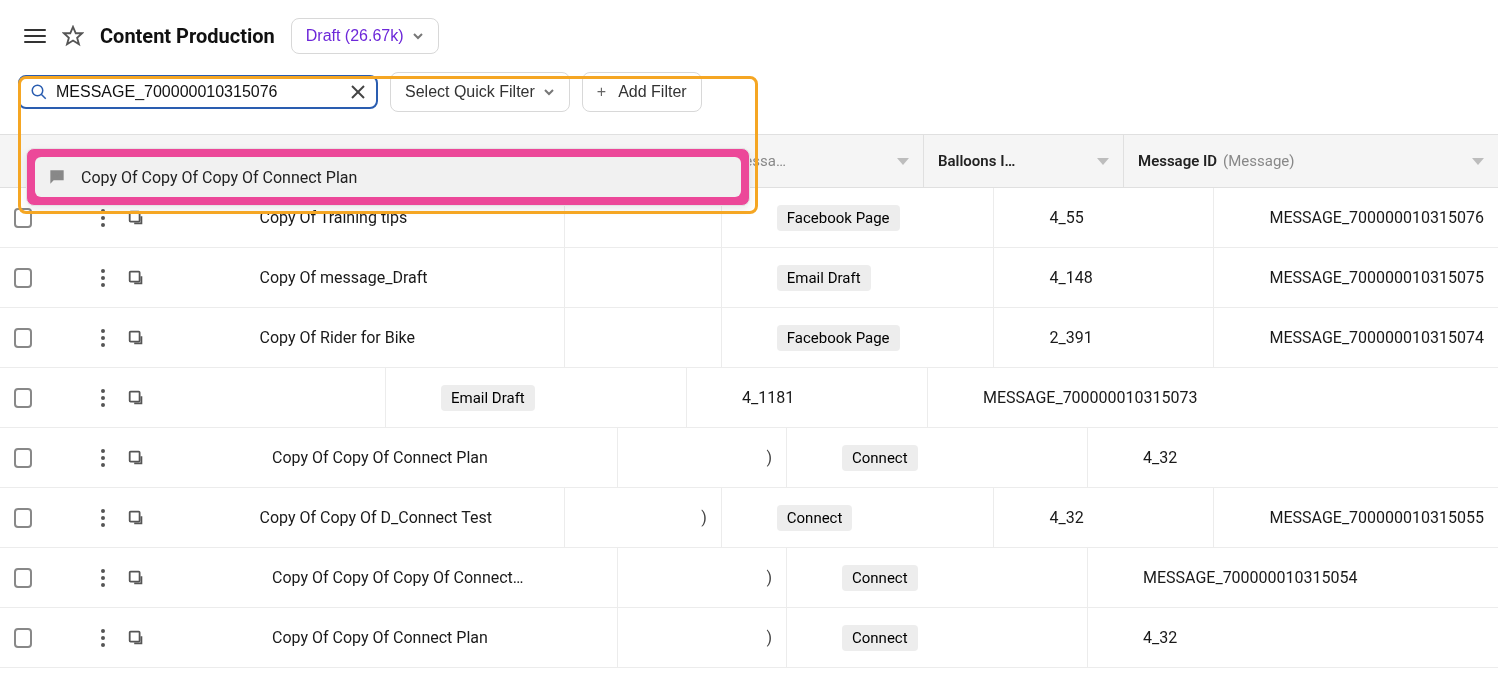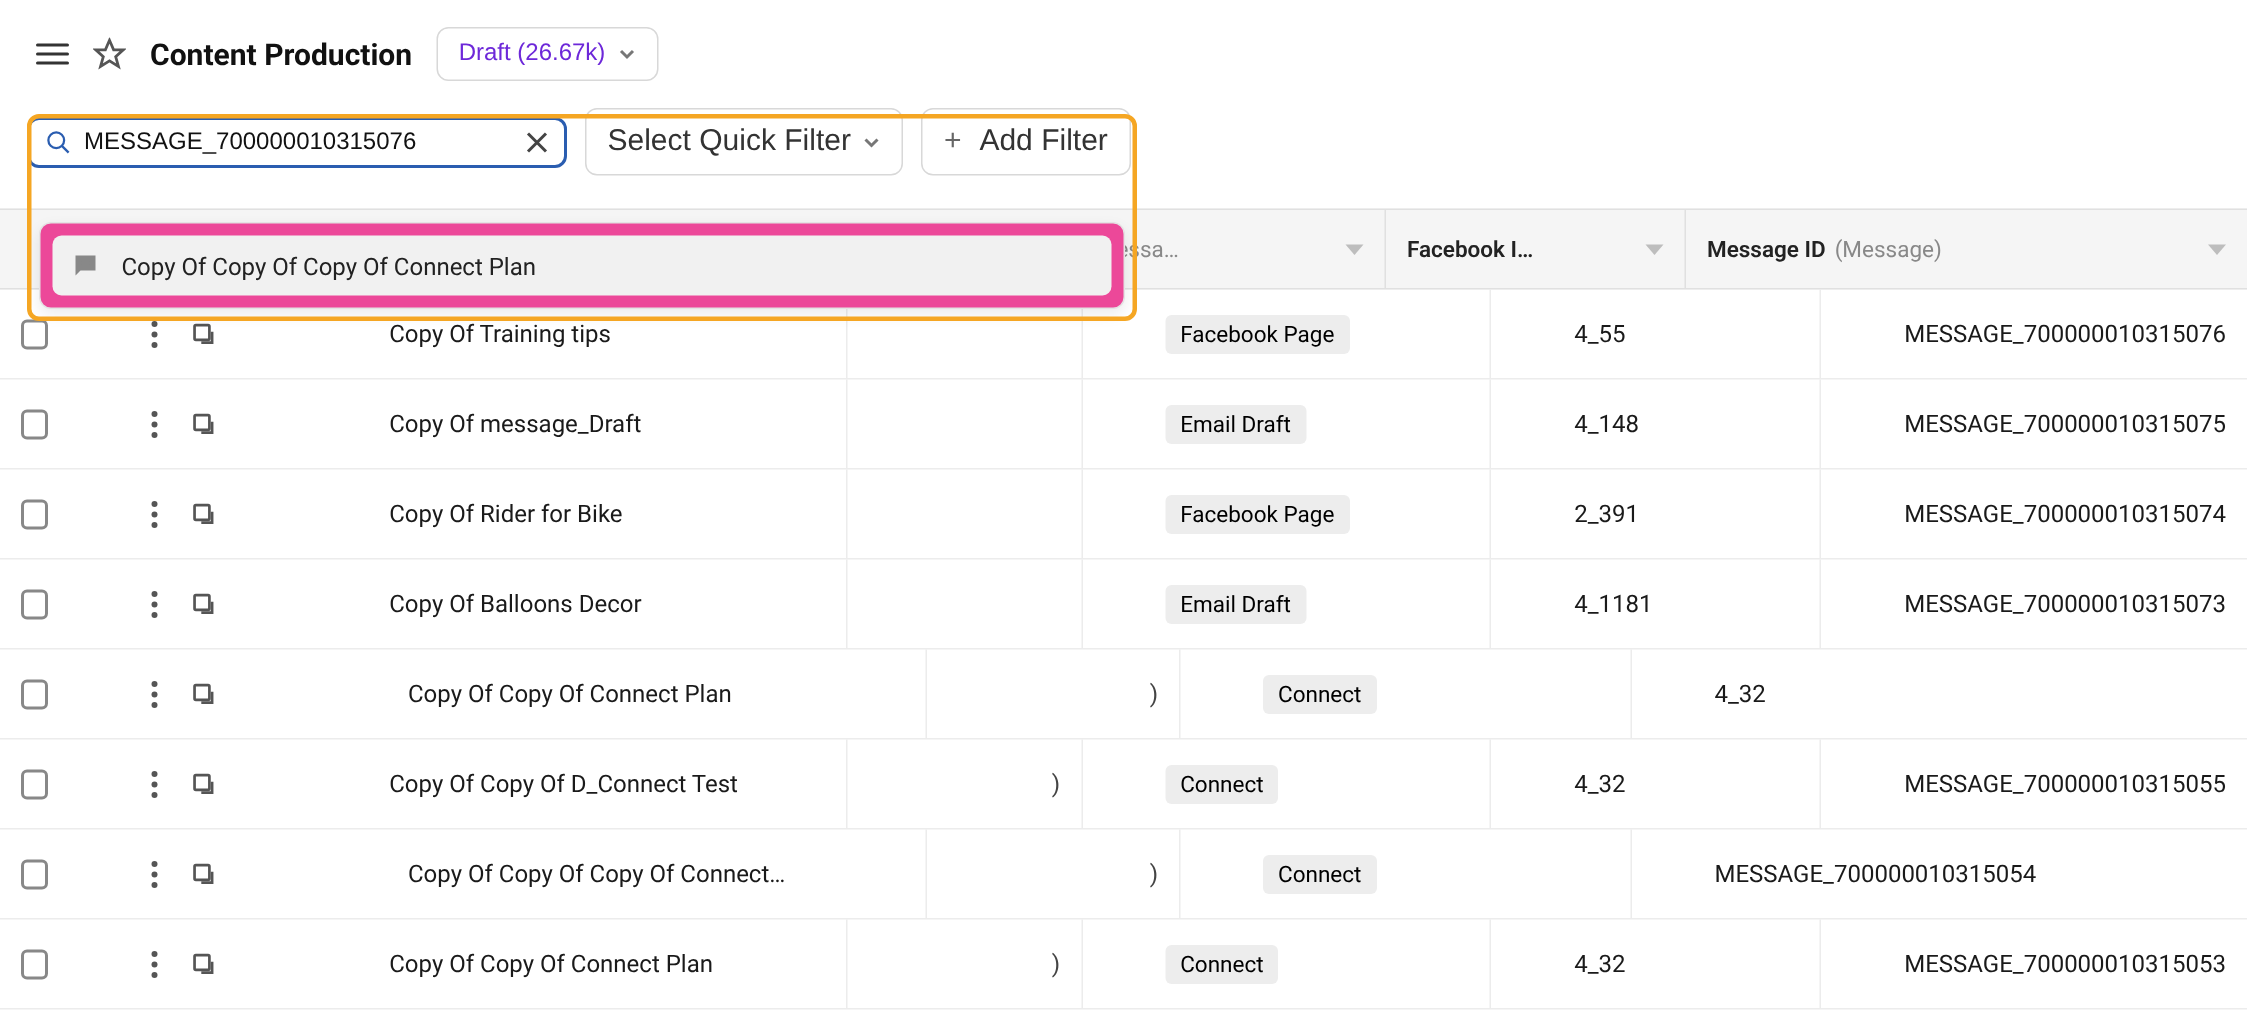--- a/index.html
+++ b/index.html
@@ -69,21 +69,21 @@
     flex: 1; border: none; outline: none; font-size: 16px; color: #111;
     min-width: 0; overflow: hidden; text-overflow: clip;
   }
   .clear-icon {
     width: 16px; height: 16px; stroke: #444; stroke-width: 2; fill: none; cursor: pointer;
     flex-shrink: 0;
   }
   .pill-btn {
     display: inline-flex; align-items: center; gap: 8px;
     border: 1px solid #d8d8d8; border-radius: 8px;
-    padding: 10px 14px; font-size: 20px; color: #333;
+    padding: 10px 14px; font-size: 16px; color: #333;
     background: #fff; cursor: pointer; white-space: nowrap;
   }
   .plus-sym { color: #666; margin-right: 4px; }
 
   
   .suggestion-panel {
     position: absolute; left: 26px; top: 148px; width: 724px;
     background: #ec4899; border: 1px solid #e4e4e4; border-radius: 8px;
     box-shadow: 0 4px 10px rgba(0,0,0,0.08);
     padding: 8px;
@@ -237,21 +237,21 @@
     <div class="col-h col-check"></div>
     <div class="col-h col-actions"></div>
     <div class="col-h col-name"></div>
     <div class="col-h col-gap"></div>
     <div class="col-h col-type">
       <span class="colon-prefix">: Type</span>
       <span class="sub">(Messa…</span>
       <span class="tri"></span>
     </div>
     <div class="col-h col-camp">
-      <span>Facebook I…</span>
+      <span>Balloons I…</span>
       <span class="tri"></span>
     </div>
     <div class="col-h col-msg">
       <span>Message ID</span>
       <span class="sub">(Message)</span>
       <span class="tri"></span>
     </div>
   </div>
 
   <div id="rows-container">
@@ -344,23 +344,20 @@
       <div class="dots">
             <span></span>
             <span></span>
             <span></span>
           </div>
       <svg class="expand-icon" viewBox="0 0 20 20">
         <rect x="3" y="3" width="11" height="11" rx="1"></rect>
         <polyline points="8,16 16,16 16,8"></polyline>
       </svg>
     </div>
-    <div class="cell c-name">
-      <span class="name-text">Copy Of Balloons Decor</span>
-    </div>
     <div class="cell c-gap">
           <span class="paren"></span>
         </div>
     <div class="cell c-type">
       <span class="type-badge">Email Draft</span>
     </div>
     <div class="cell c-camp">4_1181</div>
     <div class="cell c-msg">MESSAGE_700000010315073</div>
   </div>
       <div class="t-row">
@@ -460,16 +457,15 @@
     <div class="cell c-name">
       <span class="name-text">Copy Of Copy Of Connect Plan</span>
     </div>
     <div class="cell c-gap">
           <span class="paren">)</span>
         </div>
     <div class="cell c-type">
       <span class="type-badge">Connect</span>
     </div>
     <div class="cell c-camp">4_32</div>
-    <div class="cell c-msg">MESSAGE_700000010315053</div>
   </div>
     </div>
 </div>
 
 </body></html>

